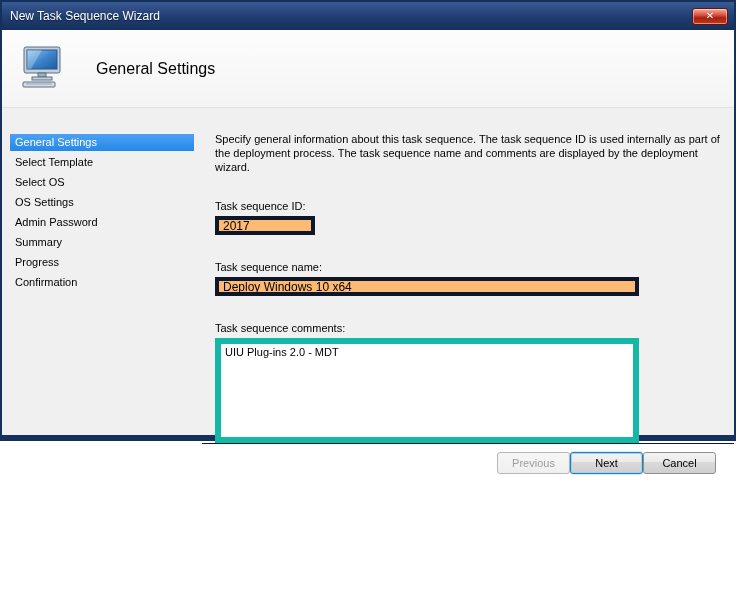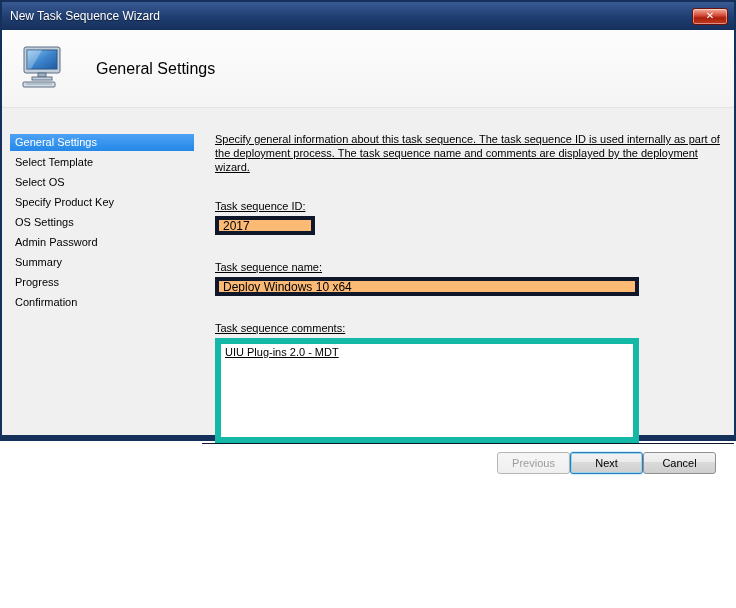--- a/index.html
+++ b/index.html
@@ -55,21 +55,21 @@
     line-height: 14px;
     margin-bottom: 3px;
     color: #000;
     cursor: default;
   }
   .side-item.selected {
     background: linear-gradient(#4da1f5, #2488e8);
     color: #fff;
   }
   .content-col { flex: 1; display: flex; flex-direction: column; min-width: 0; }
-  .content { flex: 1; padding: 24px 18px 0 13px; font-size: 11px; text-decoration: underline; }
+  .content { flex: 1; padding: 24px 18px 0 13px; font-size: 11px; }
   .description {
     width: 516px; margin: 0 0 26px;
     line-height: 14px; color: #000;
   }
   .field-label { display: block; margin: 0 0 4px; }
   .text-input {
     height: 19px;
     border: 4px solid #0f172a;
     background: #fdba74;
     padding: 1px 4px;
@@ -145,21 +145,20 @@
     </span>
     <span class="header-title">General Settings</span>
   </div>
 
   <div class="body">
 
     <div class="sidebar">
       <div class="side-item selected">General Settings</div>
       <div class="side-item">Select Template</div>
       <div class="side-item">Select OS</div>
-      <div class="side-item">Specify Product Key</div>
       <div class="side-item">OS Settings</div>
       <div class="side-item">Admin Password</div>
       <div class="side-item">Summary</div>
       <div class="side-item">Progress</div>
       <div class="side-item">Confirmation</div>
     </div>
 
     <div class="content-col">
       <div class="content">
         <p class="description">Specify general information about this task sequence.  The task sequence ID is used internally as part of the deployment process.  The task sequence name and comments are displayed by the deployment wizard.</p>

